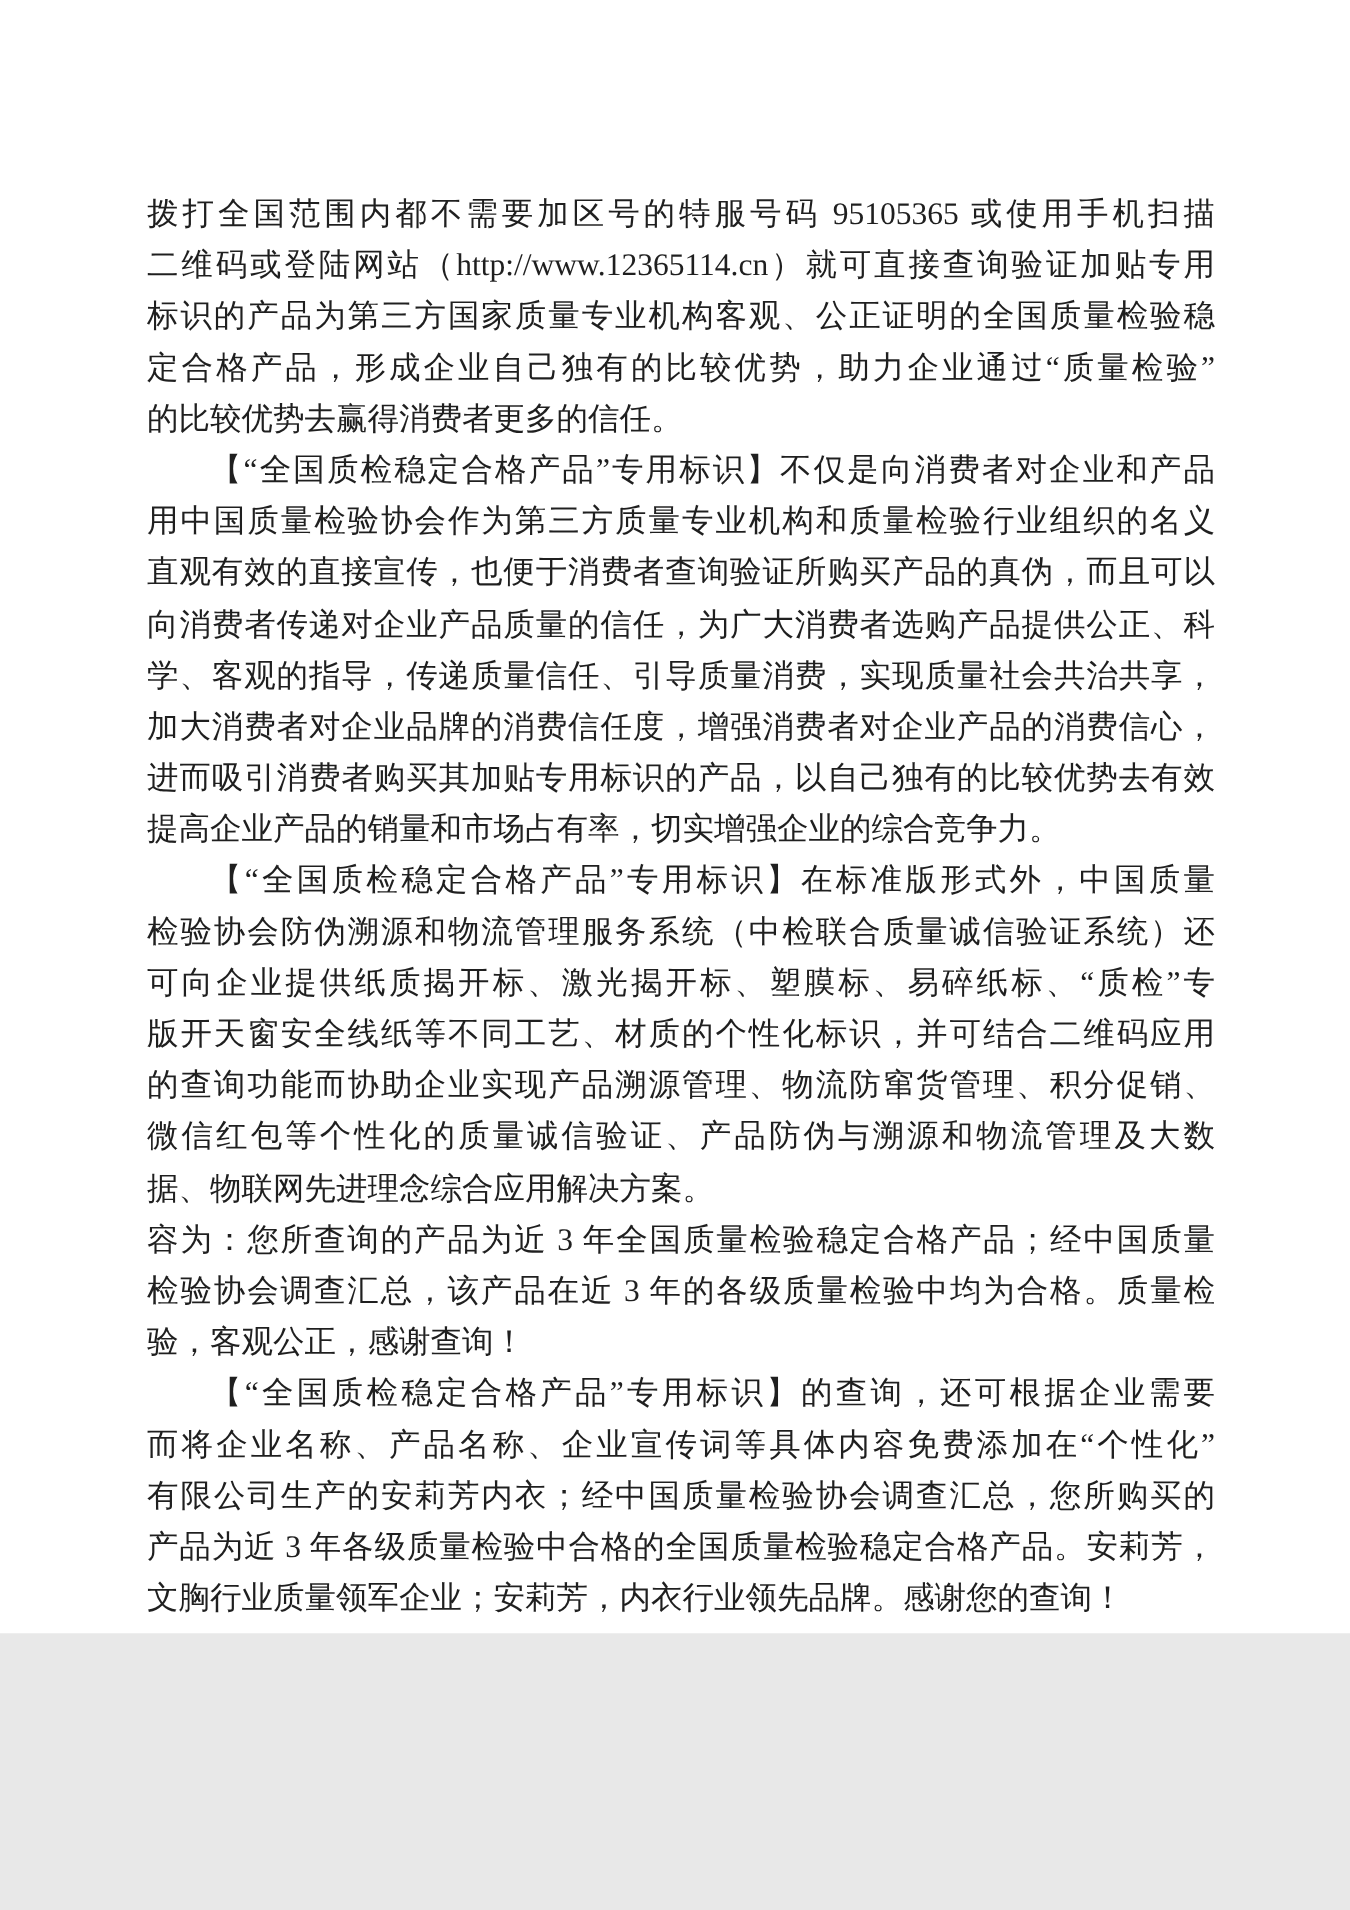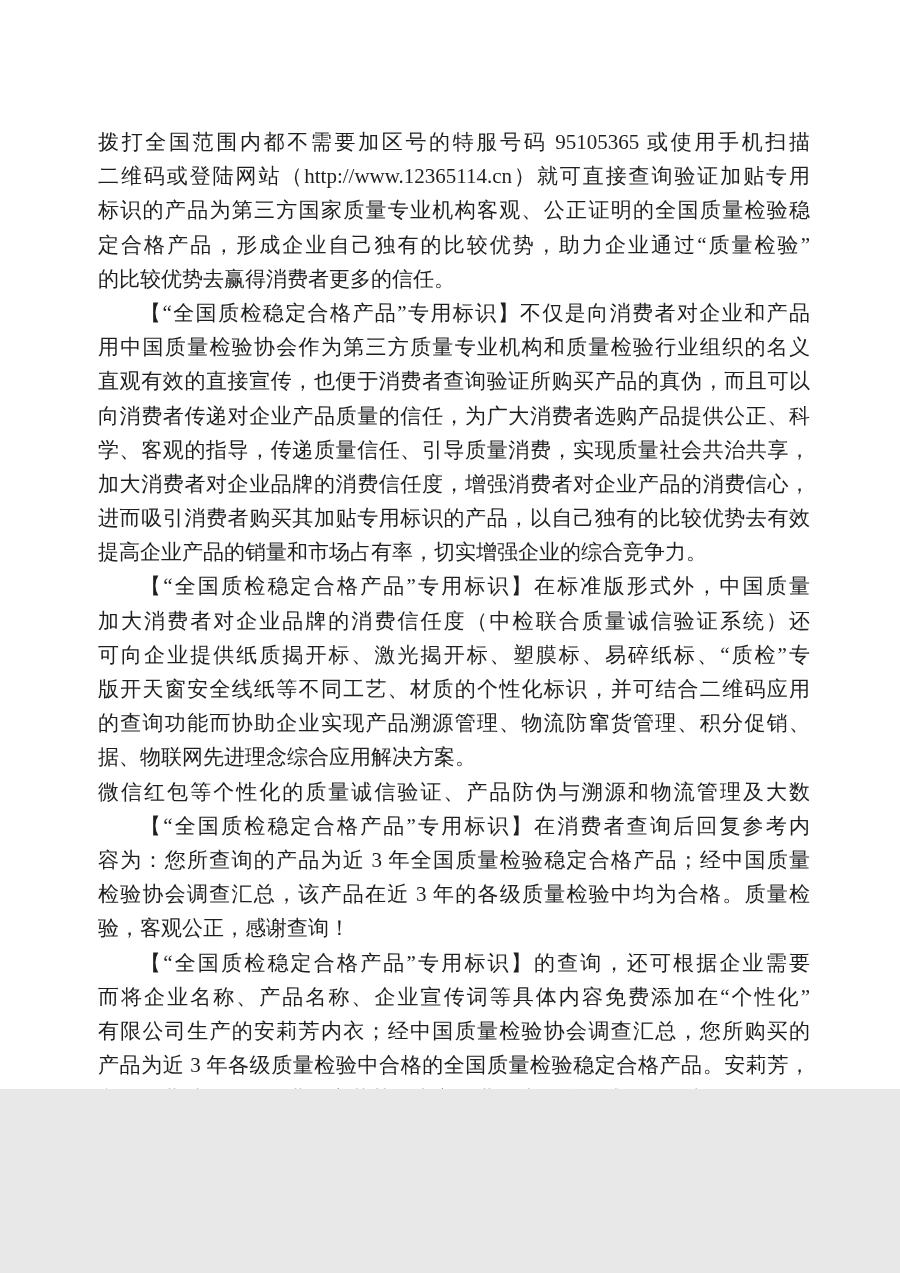--- a/index.html
+++ b/index.html
@@ -58,27 +58,26 @@
       <div class="text-line last">的比较优势去赢得消费者更多的信任。</div>
       <div class="text-line indent">【“全国质检稳定合格产品”专用标识】不仅是向消费者对企业和产品</div>
       <div class="text-line">用中国质量检验协会作为第三方质量专业机构和质量检验行业组织的名义</div>
       <div class="text-line">直观有效的直接宣传，也便于消费者查询验证所购买产品的真伪，而且可以</div>
       <div class="text-line">向消费者传递对企业产品质量的信任，为广大消费者选购产品提供公正、科</div>
       <div class="text-line">学、客观的指导，传递质量信任、引导质量消费，实现质量社会共治共享，</div>
       <div class="text-line">加大消费者对企业品牌的消费信任度，增强消费者对企业产品的消费信心，</div>
       <div class="text-line">进而吸引消费者购买其加贴专用标识的产品，以自己独有的比较优势去有效</div>
       <div class="text-line last">提高企业产品的销量和市场占有率，切实增强企业的综合竞争力。</div>
       <div class="text-line indent">【“全国质检稳定合格产品”专用标识】在标准版形式外，中国质量</div>
-      <div class="text-line">加大消费者对企业品牌的消费信任度（中检联合质量诚信验证系统）还</div>
+      <div class="text-line">检验协会防伪溯源和物流管理服务系统（中检联合质量诚信验证系统）还</div>
       <div class="text-line">可向企业提供纸质揭开标、激光揭开标、塑膜标、易碎纸标、“质检”专</div>
       <div class="text-line">版开天窗安全线纸等不同工艺、材质的个性化标识，并可结合二维码应用</div>
       <div class="text-line">的查询功能而协助企业实现产品溯源管理、物流防窜货管理、积分促销、</div>
+      <div class="text-line">微信红包等个性化的质量诚信验证、产品防伪与溯源和物流管理及大数</div>
       <div class="text-line last">据、物联网先进理念综合应用解决方案。</div>
-      <div class="text-line">微信红包等个性化的质量诚信验证、产品防伪与溯源和物流管理及大数</div>
-      <div class="text-line indent">【“全国质检稳定合格产品”专用标识】在消费者查询后回复参考内</div>
       <div class="text-line">容为：您所查询的产品为近 3 年全国质量检验稳定合格产品；经中国质量</div>
       <div class="text-line">检验协会调查汇总，该产品在近 3 年的各级质量检验中均为合格。质量检</div>
       <div class="text-line last">验，客观公正，感谢查询！</div>
       <div class="text-line indent">【“全国质检稳定合格产品”专用标识】的查询，还可根据企业需要</div>
       <div class="text-line">而将企业名称、产品名称、企业宣传词等具体内容免费添加在“个性化”</div>
       <div class="text-line">有限公司生产的安莉芳内衣；经中国质量检验协会调查汇总，您所购买的</div>
       <div class="text-line">产品为近 3 年各级质量检验中合格的全国质量检验稳定合格产品。安莉芳，</div>
       <div class="text-line last">文胸行业质量领军企业；安莉芳，内衣行业领先品牌。感谢您的查询！</div>
     </div>
   <div class="page-number">— 14 —</div>

